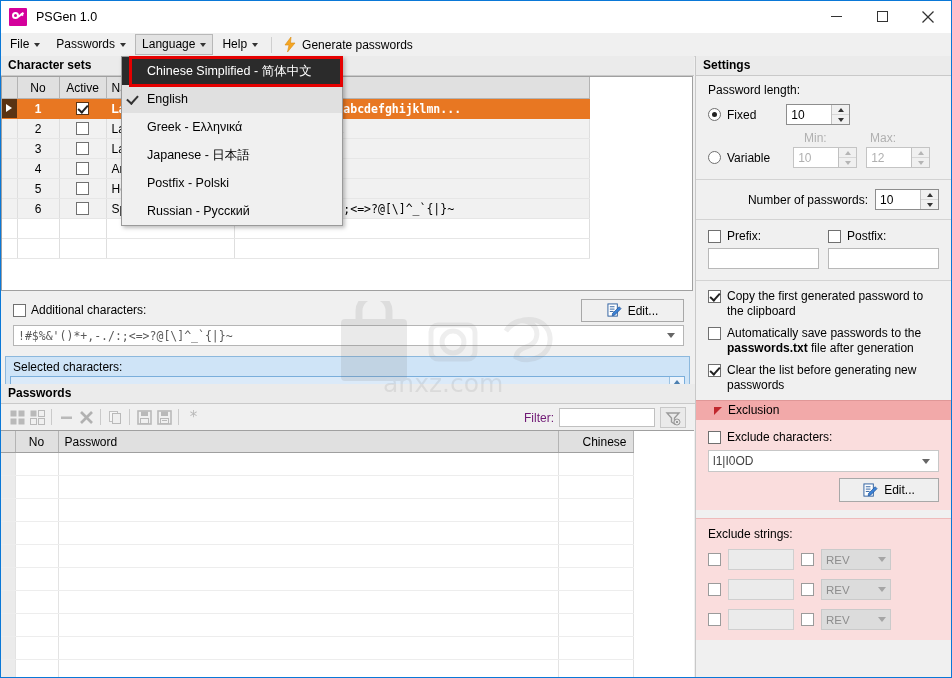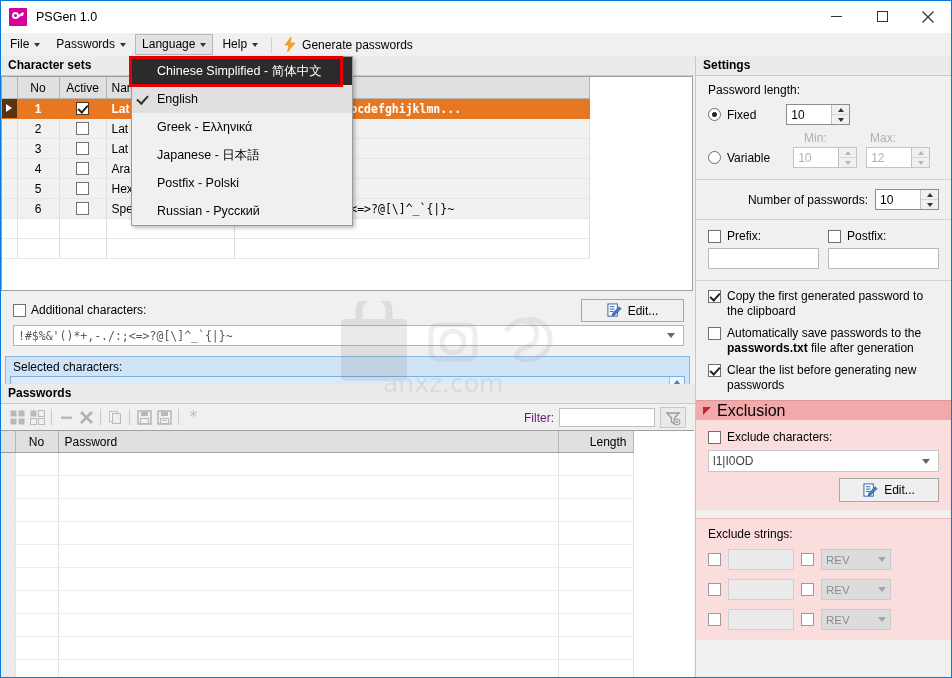--- a/index.html
+++ b/index.html
@@ -146,38 +146,38 @@
       border-bottom:4px solid #333;}
   .dn{width:0;height:0;border-left:3px solid transparent;border-right:3px solid transparent;
       border-top:4px solid #333;}
   .spin.dis .up{border-bottom-color:#b5b5b5;} .spin.dis .dn{border-top-color:#b5b5b5;}
   .dim{color:#b0b0b0;}
   .hr{height:1px;background:#d3d3d3;}
   .txtin{background:#fff;border:1px solid #b8b8b8;height:21px;box-sizing:border-box;}
   .chk-line{display:flex;gap:6px;align-items:flex-start;font-size:12px;line-height:15px;}
 
   
-  .excl-hdr{background:#f2a9a9;height:19px;line-height:19px;padding-left:7px;font-size:16px;
+  .excl-hdr{background:#f2a9a9;height:19px;line-height:19px;padding-left:18px;font-size:12px;
             display:flex;align-items:center;gap:6px;border-top:1px solid #e09797;}
   .tri{width:0;height:0;border-left:8px solid #c0272d;border-bottom:8px solid transparent;}
   .excl-body{background:#fadddd;padding:10px 12px 8px 12px;}
   .excl-combo{background:#fff;border:1px solid #c7c7c7;height:22px;display:flex;align-items:center;
               padding:0 4px;box-sizing:border-box;color:#444;}
   .excl-hr{height:1px;background:#eebaba;margin:8px 0 0 0;}
   .excl-body2{background:#fadddd;padding:8px 12px 10px 12px;}
   .exrow{display:flex;align-items:center;gap:7px;margin-bottom:9px;}
   .exin{width:66px;height:21px;background:#ebebeb;border:1px solid #cfcfcf;box-sizing:border-box;}
   .excb{width:13px;height:13px;border:1px solid #9b9b9b;background:#fff;box-sizing:border-box;}
   .revsel{width:70px;height:21px;background:#dcdcdc;border:1px solid #cacaca;box-sizing:border-box;
           display:flex;align-items:center;justify-content:space-between;padding:0 4px;color:#8d8d8d;font-size:11.5px;}
   .chev-s{width:0;height:0;border-left:4px solid transparent;border-right:4px solid transparent;
           border-top:5px solid #a5a5a5;}
 
   
-  .dropdown{position:absolute;left:130px;top:55px;width:220px;background:#f0f0f0;
+  .dropdown{position:absolute;left:120px;top:55px;width:220px;background:#f0f0f0;
             border:1px solid #9a9a9a;box-shadow:2px 2px 4px rgba(0,0,0,.26);z-index:40;}
   .dd-gutter{position:absolute;left:0;top:0;width:23px;bottom:0;background:#f0f0f0;}
   .dd-item{height:28px;display:flex;align-items:center;padding-left:25px;font-size:12.5px;
            position:relative;box-sizing:border-box;}
   .dd-item.hl{background:#2b2b2b;color:#fff;}
   .dd-item.checked-bg{background:#e0e0e0;}
   .dd-check{position:absolute;left:7px;top:8px;width:5px;height:9px;border:solid #333;
             border-width:0 2px 2px 0;transform:rotate(42deg);}
   .dd-item .lbl2{position:relative;z-index:2;}
   .redbox{position:absolute;left:128px;top:55px;width:214px;height:31px;border:3px solid #e50000;
@@ -458,21 +458,21 @@
               <col class="p-ind">
               <col class="p-no">
               <col class="p-pw">
               <col class="p-len">
             </colgroup>
           <thead>
             <tr>
               <th></th>
               <th class="no">No</th>
               <th class="pw">Password</th>
-              <th class="len">Length</th>
+              <th class="len">Chinese</th>
             </tr>
           </thead>
           <tbody>
             <tr>
                 <td class="ind"></td>
                 <td></td>
                 <td></td>
                 <td></td>
               </tr>
             <tr>

